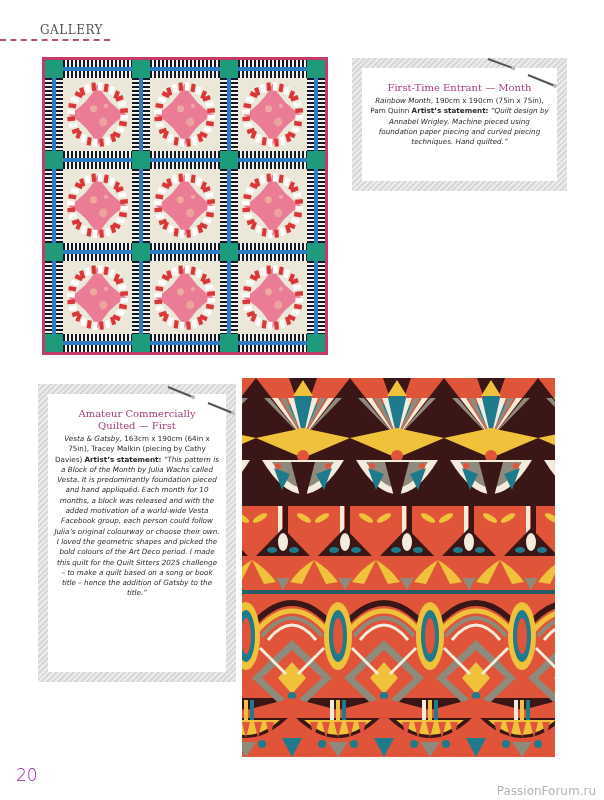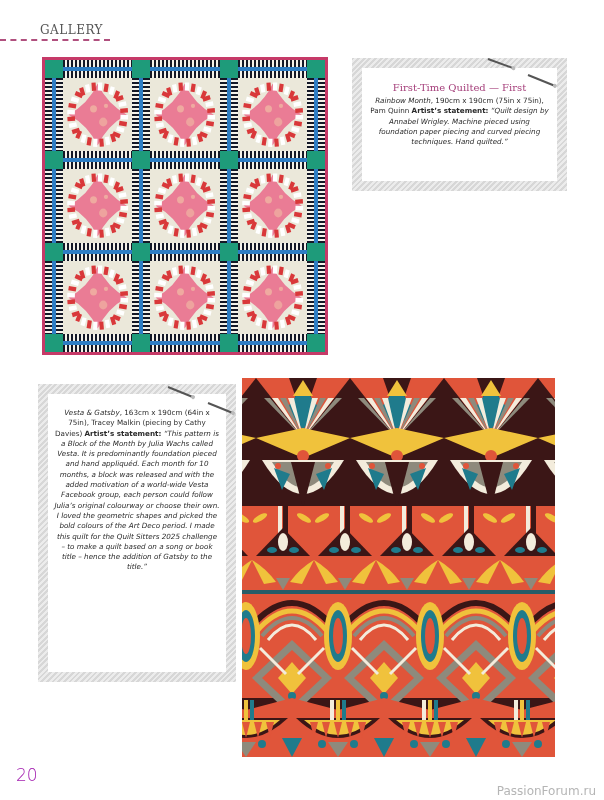--- a/index.html
+++ b/index.html
@@ -470,32 +470,33 @@
           <rect x="47" y="6" width="6" height="11" fill="#d9383a" transform="rotate(288.3333333333333 50 50) rotate(-9.166666666666664 50 11)"></rect>
           <rect x="47" y="6" width="6" height="11" fill="#fff" transform="rotate(301.6666666666667 50 50) rotate(-15.833333333333336 50 11)"></rect>
           <rect x="47" y="6" width="6" height="11" fill="#d9383a" transform="rotate(315 50 50) rotate(-22.5 50 11)"></rect>
     </svg>
       </div>
     </div>
 </div>
 
 <div class="caption-box" id="caption1">
   <div class="caption-inner">
-    <div class="cap-title">First-Time Quilted — First</div>
+    <div class="cap-title">First-Time Entrant — Month</div>
     <div class="cap-body">
       <em>Rainbow Month</em><span>, 190cm x 190cm (75in x 75in), Pam Quinn</span>
       <b>Artist’s statement:</b><em> “Quilt design by Annabel Wrigley. Machine pieced using foundation paper piecing and curved piecing techniques. Hand quilted.”</em>
     </div>
   </div>
 </div>
 <div class="pin" style="left:488px;top:58px;width:26px;transform:rotate(20deg);"></div>
 <div class="pin" style="left:528px;top:74px;width:28px;transform:rotate(22deg);"></div>
 
 <div class="caption-box" id="caption2">
   <div class="caption-inner">
+    <div class="cap-title" style="padding:0 20px;">Amateur Commercially Quilted — First</div>
     <div class="cap-body">
       <em>Vesta &amp; Gatsby</em><span>, 163cm x 190cm (64in x 75in), Tracey Malkin (piecing by Cathy Davies)</span>
       <b>Artist’s statement:</b><em> “This pattern is a Block of the Month by Julia Wachs called Vesta. It is predominantly foundation pieced and hand appliquéd. Each month for 10 months, a block was released and with the added motivation of a world-wide Vesta Facebook group, each person could follow Julia’s original colourway or choose their own. I loved the geometric shapes and picked the bold colours of the Art Deco period. I made this quilt for the Quilt Sitters 2025 challenge – to make a quilt based on a song or book title – hence the addition of Gatsby to the title.”</em>
     </div>
   </div>
 </div>
 <div class="pin" style="left:168px;top:386px;width:26px;transform:rotate(22deg);"></div>
 <div class="pin" style="left:208px;top:402px;width:26px;transform:rotate(22deg);"></div>
 
 <div class="quilt" id="quilt2" title="Vesta &amp; Gatsby quilt photo">

